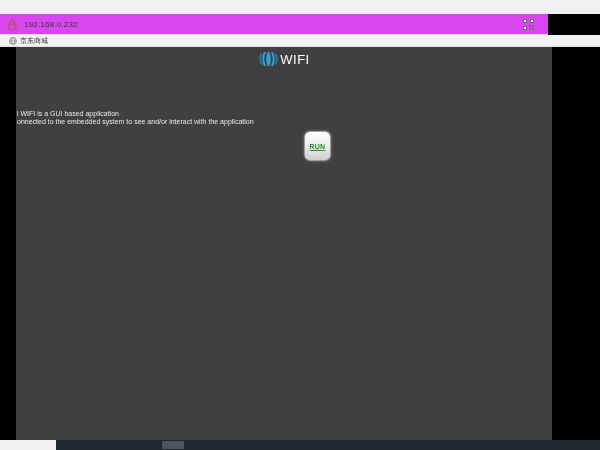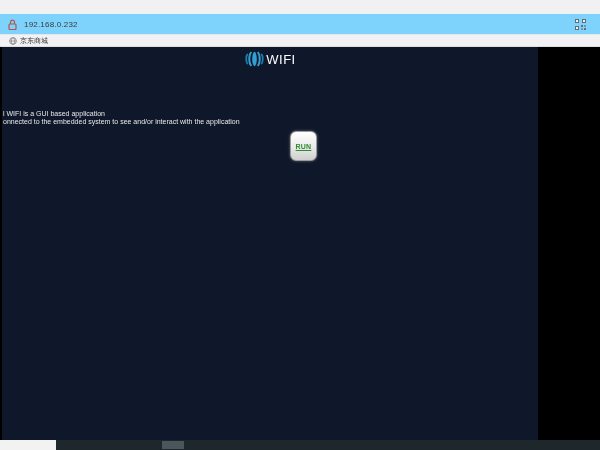--- a/index.html
+++ b/index.html
@@ -8,22 +8,22 @@
     font-family: "Liberation Sans", sans-serif;
     background: #000;
     position: relative;
   }
   
   .titlebar {
     position: absolute; left: 0; top: 0; width: 600px; height: 14px;
     background: #f1f1f3;
   }
   .addressbar-row {
-    position: absolute; left: 0; top: 14px; width: 600px; height: 21px;
-    background: #7dd3fc;
+    position: absolute; left: 0; top: 14px; width: 548px; height: 21px;
+    background: #d946ef;
     border-bottom: 1px solid #e7e7e9;
     display: flex; align-items: center; justify-content: space-between;
   }
   .lock-icon { margin-left: 8px; width: 9px; height: 11px; flex: 0 0 auto; }
   .url-text {
     margin-left: 7px;
     font-size: 8px; color: #3a3a3c; letter-spacing: 0.2px;
   }
   .addr-spacer { flex: 1; }
   .qr-icon { margin-right: 14px; width: 11px; height: 11px; flex: 0 0 auto; cursor: pointer; }
@@ -35,22 +35,22 @@
   }
   .bookmark-item {
     display: flex; align-items: center; margin-left: 9px; cursor: pointer;
   }
   .globe-icon { width: 8px; height: 8px; }
   .bookmark-label {
     margin-left: 3px; font-size: 7px; color: #333;
   }
   
   .page {
-    position: absolute; left: 2px; top: 47px; width: 536px; height: 393px;
-    background: #0f172a; overflow: hidden;
+    position: absolute; left: 16px; top: 47px; width: 536px; height: 393px;
+    background: #404040; overflow: hidden;
   }
   .page-header {
     position: absolute; left: 0; top: 3px; width: 100%;
     display: flex; align-items: center; justify-content: center;
   }
   .wifi-icon { width: 21px; height: 18px; margin-right: 1px; }
   .page-title {
     color: #ffffff; font-size: 13px; letter-spacing: 0.5px;
   }
   .description {

